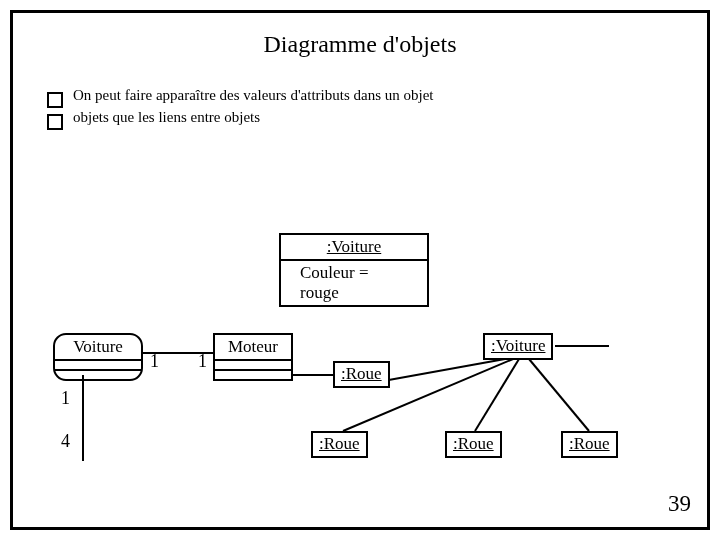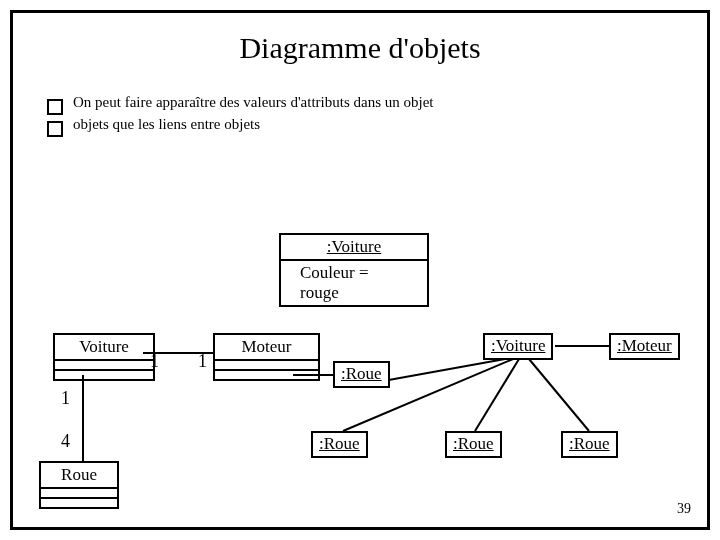--- a/index.html
+++ b/index.html
@@ -11,21 +11,21 @@
   }
   .slide{
     position:relative;
     width:700px;height:520px;
     margin:10px;
     border:3px solid #000;
     box-sizing:border-box;
   }
   .title{
     font-family:"Comic Sans MS","Comic Sans",cursive;
-    font-size:30px;
+    font-size:24px;
     text-align:center;
     margin:18px 0 28px 0;
   }
   .bullets{
     margin:0 28px 0 34px;
     font-size:15px;
     line-height:1.28;
   }
   .bullet-row{display:flex;align-items:flex-start}
   .bullet-mark{
@@ -64,21 +64,21 @@
   .small-obj span{text-decoration:underline}
   .mult{
     position:absolute;
     font-size:18px;
     z-index:3;
     background:transparent;
   }
   svg.lines{position:absolute;left:0;top:0;pointer-events:none;z-index:1}
   .page{
     position:absolute;right:16px;bottom:10px;
-    font-size:14px;
+    font-size:23px;
   }
 </style>
 </head>
 <body>
 
 <div class="slide">
 
   <div class="title">Diagramme d'objets</div>
 
   <div class="bullets">
@@ -92,46 +92,40 @@
     </div>
   </div>
 
   <div class="stage">
 
     <div class="box voiture-big" style="left:266px;top:30px;width:150px;">
       <div class="name"><span class="obj-label">:Voiture</span></div>
       <div class="attr">Couleur = rouge</div>
     </div>
 
-    <div class="box class-box" style="left:40px;top:130px;width:102px;">
+    <div class="box class-box" style="left:40px;top:130px;width:90px;border-radius:13px;">
       <div class="name">Voiture</div>
       <div class="sep" style="height:8px"></div>
       <div style="height:8px"></div>
     </div>
 
-    <div class="box class-box" style="left:200px;top:130px;width:107px;">
+    <div class="box class-box" style="left:200px;top:130px;width:80px;">
       <div class="name">Moteur</div>
       <div class="sep" style="height:8px"></div>
       <div style="height:8px"></div>
     </div>
 
-    <div class="box class-box" style="left:26px;top:258px;width:80px;">
-      <div class="name">Roue</div>
-      <div class="sep" style="height:8px"></div>
-      <div style="height:8px"></div>
-    </div>
 
     <div class="mult" style="left:137px;top:148px;">1</div>
     <div class="mult" style="left:185px;top:148px;">1</div>
     <div class="mult" style="left:48px;top:185px;">1</div>
     <div class="mult" style="left:48px;top:228px;">4</div>
 
     <div class="small-obj" style="left:320px;top:158px;"><span>:Roue</span></div>
     <div class="small-obj" style="left:470px;top:130px;"><span>:Voiture</span></div>
-    <div class="small-obj" style="left:596px;top:130px;"><span>:Moteur</span></div>
 
     <div class="small-obj" style="left:298px;top:228px;"><span>:Roue</span></div>
     <div class="small-obj" style="left:432px;top:228px;"><span>:Roue</span></div>
     <div class="small-obj" style="left:548px;top:228px;"><span>:Roue</span></div>
 
     <svg class="lines" width="700" height="330">
 
       <line x1="130" y1="150" x2="200" y2="150" stroke="#000" stroke-width="2"></line>
 
       <line x1="70" y1="172" x2="70" y2="258" stroke="#000" stroke-width="2"></line>

